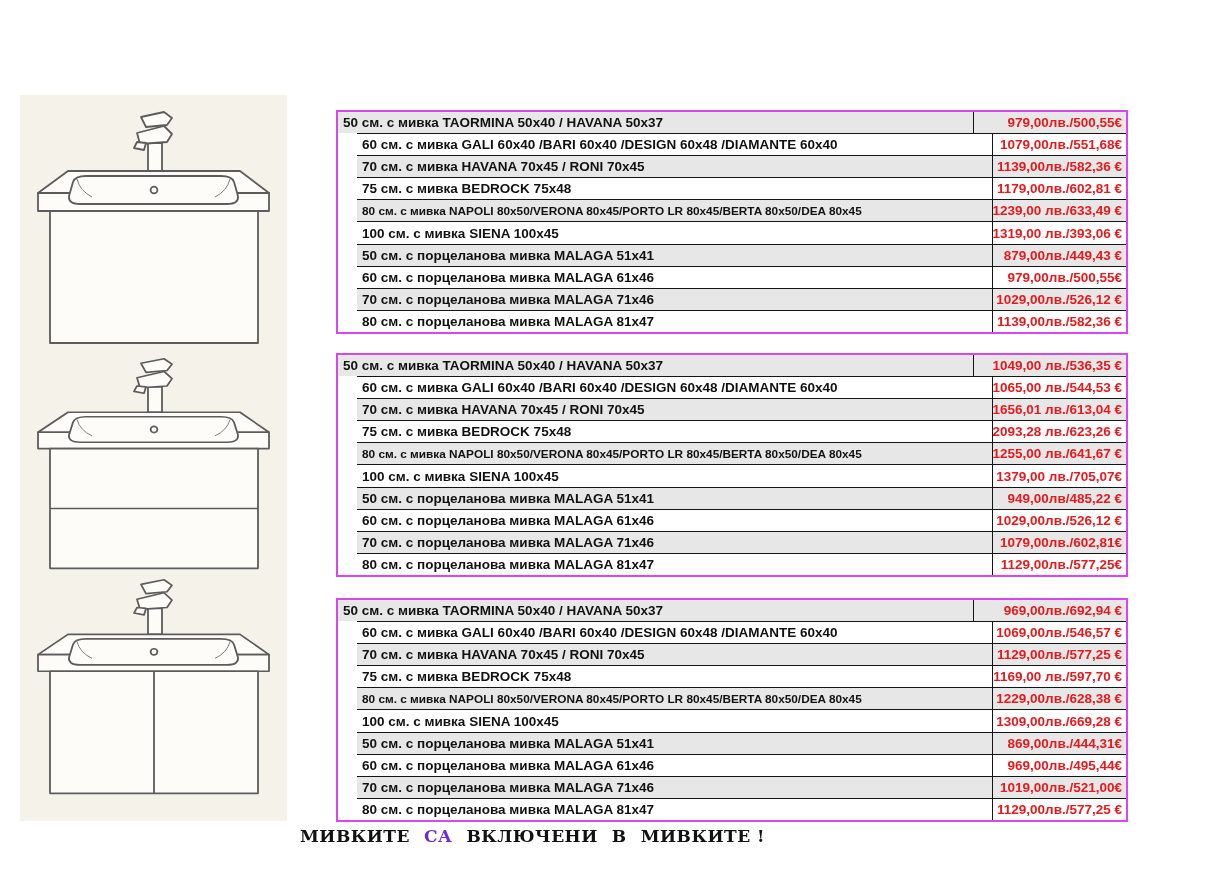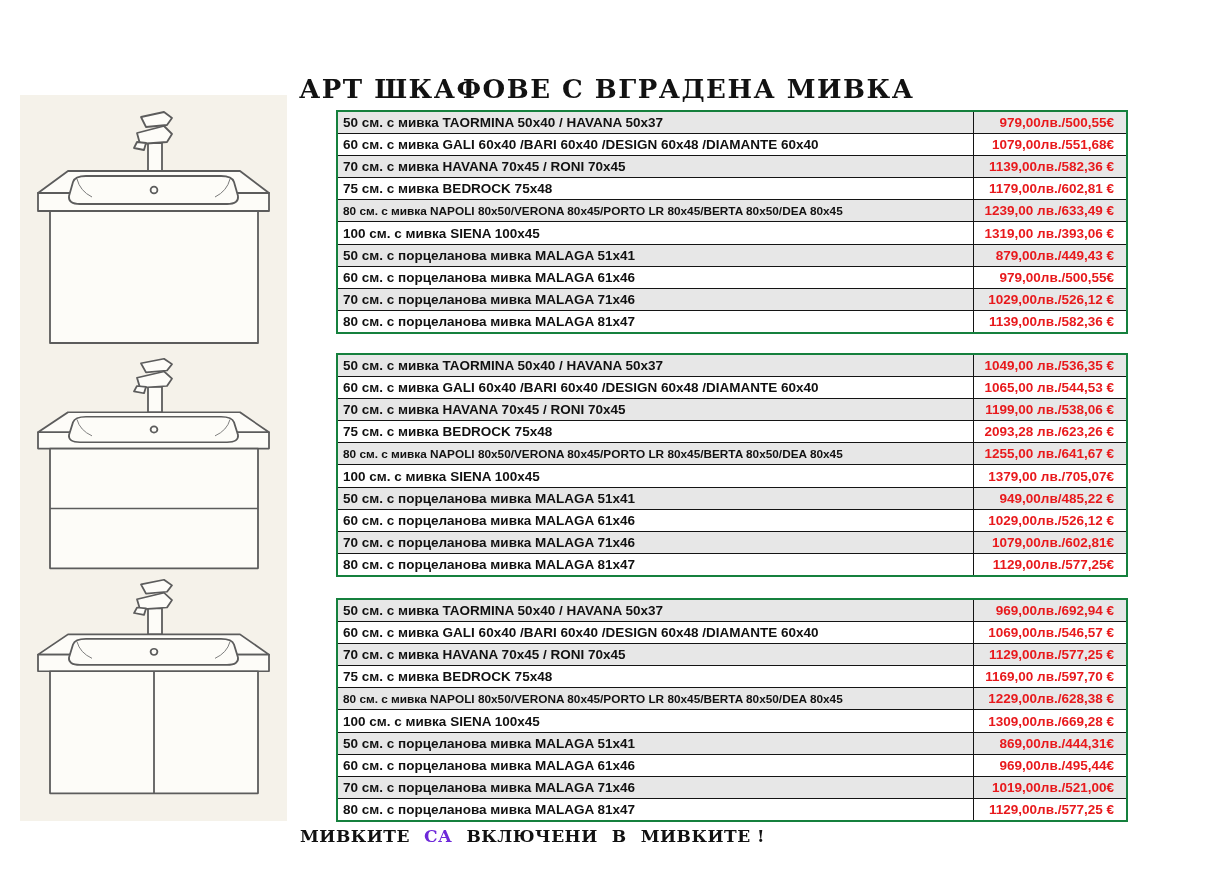--- a/index.html
+++ b/index.html
@@ -19,37 +19,37 @@
   
   #title{
     position:absolute;left:299px;top:74px;
     font-family:"DejaVu Serif","Liberation Serif",serif;
     font-weight:bold;font-size:26px;letter-spacing:1.5px;
     color:#121212;white-space:nowrap;
   }
   
   .ptable{
     position:absolute;left:336px;width:792px;height:224px;
-    border:2px solid #15803d;box-sizing:border-box;
+    border:2px solid #d946ef;box-sizing:border-box;
     display:flex;flex-direction:column;background:#ffffff;
   }
   #table-0{top:110px;} #table-1{top:353px;} #table-2{top:598px;}
   .trow{flex:1;display:flex;min-height:0;}
-  .trow + .trow{border-top:1px solid #141414;}
+  .trow + .trow{border-top:1px solid #141414;margin-left:19px;}
   .trow.striped .cell{background:#e7e7e7;}
   .cell{display:flex;align-items:center;box-sizing:border-box;background:#ffffff;}
   .cell.desc{
     width:636px;border-right:1.5px solid #141414;
     padding:0 4px 0 5px;
     font-weight:bold;font-size:13.5px;color:#111111;
     white-space:nowrap;overflow:hidden;
   }
   .cell.desc.shrink{font-size:11.8px;}
   .cell.price{
-    flex:1;justify-content:flex-end;padding-right:12px;
+    flex:1;justify-content:flex-end;padding-right:4px;
     font-weight:bold;font-size:13.5px;color:#e8191c;
     white-space:nowrap;
   }
   
   #footer{
     position:absolute;left:300px;top:826px;width:465px;
     display:flex;justify-content:space-between;align-items:flex-end;
     font-family:"DejaVu Serif","Liberation Serif",serif;
     font-weight:bold;font-size:17px;color:#121212;
     letter-spacing:0.5px;white-space:nowrap;
@@ -116,21 +116,20 @@
         <path class="fl" d="M66,67 L201,67 Q212,67 214,73 L218,87 Q219,95 207,95 L60,95 Q48,95 49,87 L53,73 Q55,67 66,67 Z"></path>
         <path class="thin" d="M57,70 Q60,82 72,88"></path>
         <path class="thin" d="M210,70 Q207,82 195,88"></path>
         <circle class="fl" cx="134" cy="81" r="3.4"></circle>
       </g>
       <rect class="fl" x="30" y="102" width="208" height="132"></rect>
       <line class="ln" x1="134" y1="102" x2="134" y2="234"></line>
     </svg>
   </div>
 
-  <div id="title">АРТ ШКАФОВЕ С ВГРАДЕНА МИВКА</div>
 
   <div id="table-0" class="ptable">
       <div class="trow striped">
         <div class="cell desc">50 см. с мивка TAORMINA 50x40 / HAVANA 50x37</div>
         <div class="cell price">979,00лв./500,55€</div>
       </div>
       <div class="trow">
         <div class="cell desc">60 см. с мивка GALI 60x40 /BARI 60x40 /DESIGN 60x48 /DIAMANTE 60x40</div>
         <div class="cell price">1079,00лв./551,68€</div>
       </div>
@@ -171,21 +170,21 @@
       <div class="trow striped">
         <div class="cell desc">50 см. с мивка TAORMINA 50x40 / HAVANA 50x37</div>
         <div class="cell price">1049,00 лв./536,35 €</div>
       </div>
       <div class="trow">
         <div class="cell desc">60 см. с мивка GALI 60x40 /BARI 60x40 /DESIGN 60x48 /DIAMANTE 60x40</div>
         <div class="cell price">1065,00 лв./544,53 €</div>
       </div>
       <div class="trow striped">
         <div class="cell desc">70 см. с мивка HAVANA 70x45 / RONI 70x45</div>
-        <div class="cell price">1199,00 лв./538,06 €</div>
+        <div class="cell price">1656,01 лв./613,04 €</div>
       </div>
       <div class="trow">
         <div class="cell desc">75 см. с мивка BEDROCK 75x48</div>
         <div class="cell price">2093,28 лв./623,26 €</div>
       </div>
       <div class="trow striped">
         <div class="cell desc shrink">80 см. с мивка NAPOLI 80x50/VERONA 80x45/PORTO LR 80x45/BERTA 80x50/DEA 80x45</div>
         <div class="cell price">1255,00 лв./641,67 €</div>
       </div>
       <div class="trow">

